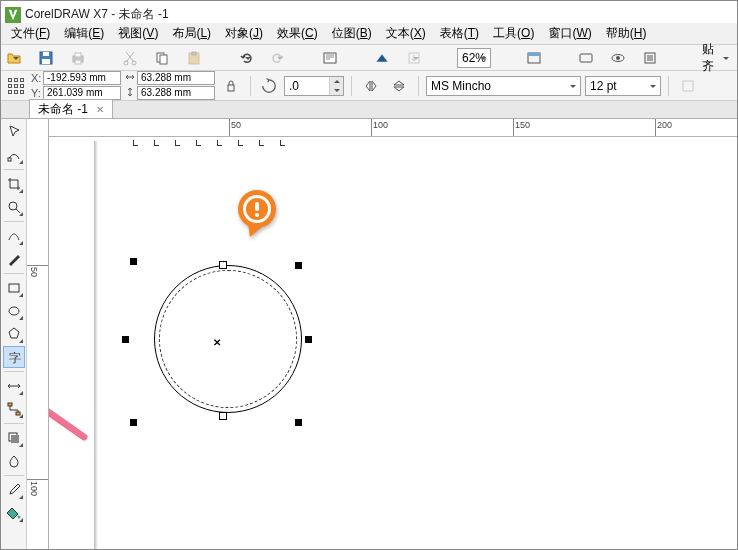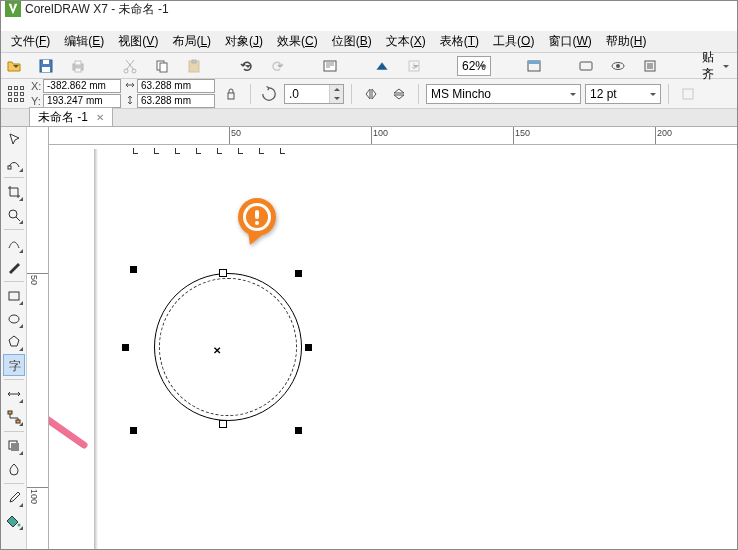--- a/index.html
+++ b/index.html
@@ -1,17 +1,17 @@
 <!DOCTYPE html>
 <html><head>
 <meta charset="utf-8">
 <style>
 * { margin:0; padding:0; box-sizing:border-box; font-family:"Microsoft YaHei","Segoe UI",sans-serif; font-size:12px; }
 body { background:#fff; width:738px; height:550px; overflow:hidden; border:1px solid #888; }
-.title-bar { height:30px; background:#fff; display:flex; align-items:flex-start; padding:0 4px; gap:4px; }
+.title-bar { height:22px; background:#fff; display:flex; align-items:flex-end; padding:0 4px; gap:4px; }
 .app-icon { width:16px; height:16px; background:#5a9e3d; display:flex; align-items:center; justify-content:center; }
 .app-icon svg { width:14px; height:14px; }
 .title-text { color:#222; }
 .menu-bar { height:22px; background:#f0f0f0; display:flex; align-items:center; padding:0 4px; gap:2px; border-bottom:1px solid #d0d0d0; }
 .menu-item { padding:2px 6px; cursor:default; }
 .menu-item u { text-decoration:underline; }
 .toolbar { height:26px; background:#f4f4f4; display:flex; align-items:center; padding:2px 4px; gap:14px; border-bottom:1px solid #d0d0d0;justify-content:center; }
 .tbtn { width:24px; height:22px; display:flex; align-items:center; justify-content:center; border:1px solid transparent; }
 .tbtn svg { width:16px; height:16px; }
 .tbtn.drop { width:34px; position:relative; }
@@ -229,25 +229,25 @@
       <span></span>
       <span></span>
       <span></span>
       <span></span>
       <span></span>
       <span></span>
     </div>
   <div class="coord-block">
     <div class="coord-row">
         <span class="coord-lbl">X:</span>
-        <div class="coord-val">-382.862 mm</div>
+        <div class="coord-val">-192.593 mm</div>
       </div>
     <div class="coord-row">
         <span class="coord-lbl">Y:</span>
-        <div class="coord-val">193.247 mm</div>
+        <div class="coord-val">261.039 mm</div>
       </div>
   </div>
   <div class="coord-block size-block">
     <div class="coord-row">
         <span class="coord-lbl"><svg viewBox="0 0 10 10">
             <path d="M1 5h8M1 5l2-2M1 5l2 2M9 5l-2-2M9 5l-2 2" stroke="#555" fill="none"></path>
           </svg></span>
         <div class="coord-val">63.288 mm</div>
       </div>
     <div class="coord-row">

